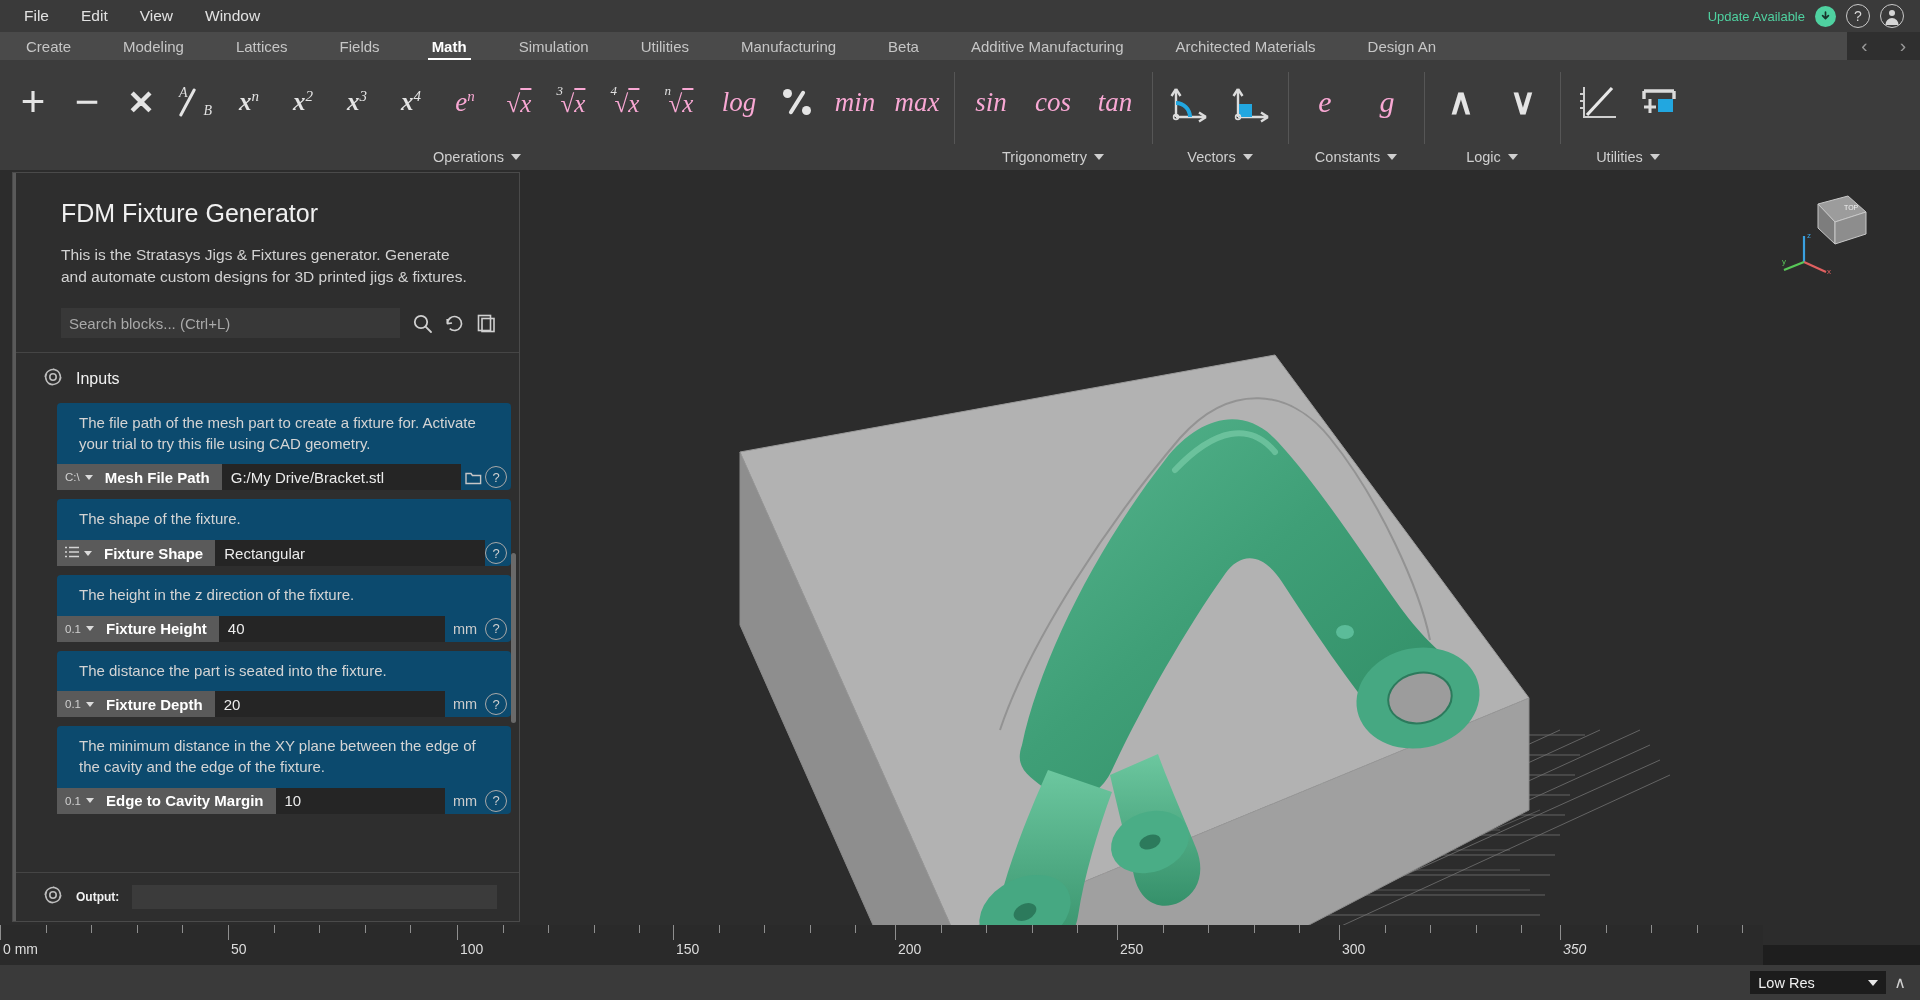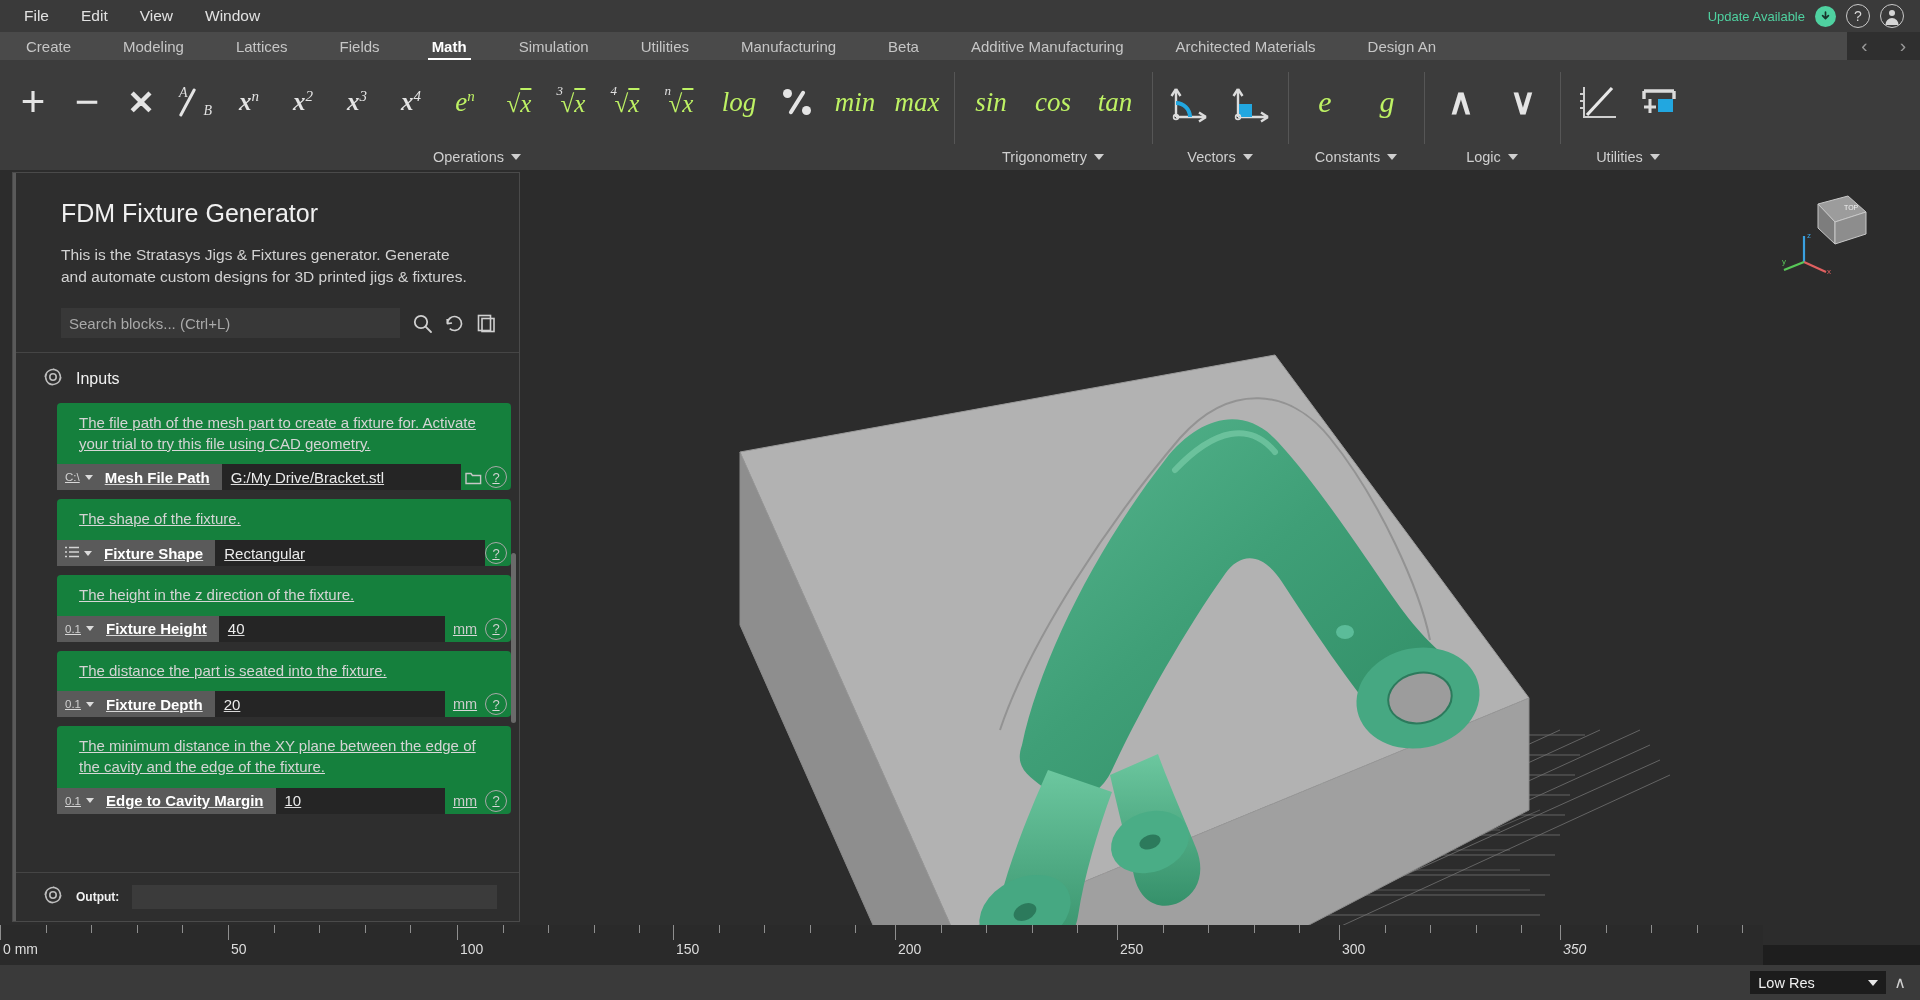--- a/index.html
+++ b/index.html
@@ -80,21 +80,21 @@
     width: 1px; background: #565656;
   }
   .ricons {
     flex: 1; display: flex; align-items: center; padding: 0 6px; gap: 0;
   }
   .rbtn {
     width: 54px; height: 62px; display: flex; align-items: center;
     justify-content: center; color: #e0e0e0; cursor: default;
   }
   .rbtn.wide { width: 62px; }
-  .glyph-txt { font-size: 27px; font-style: italic; font-weight: 500; color: #bef264;
+  .glyph-txt { font-size: 27px; font-style: italic; font-weight: 500; color: #f9a8d4;
                font-family: "Liberation Serif", serif; }
   .glyph-big { font-size: 34px; color: #e4e4e4; font-weight: 400; }
   .glyph-pow { font-size: 25px; font-style: italic; font-weight: bold;
                font-family: "Liberation Serif", serif; color: #e4e4e4; }
   .glyph-pow sup { font-size: 15px; font-weight: normal; }
   .rlabel {
     height: 26px; display: flex; align-items: center; justify-content: center;
     gap: 7px; font-size: 14.5px; color: #cfcfcf; padding: 0 10px;
   }
   .caret-dn {
@@ -157,21 +157,21 @@
   .search-icons { display: flex; align-items: center; gap: 11px; padding-left: 12px; }
   .ico-sm { width: 21px; height: 21px; color: #cfcfcf; }
 
   .section-head {
     display: flex; align-items: center; gap: 13px;
     padding: 14px 0 12px 30px; border-top: 1px solid #454545; margin-top: 14px;
   }
   .section-head .stxt { font-size: 16px; color: #f2f2f2; font-weight: normal; }
 
   .rows { flex: 1; overflow: hidden; padding: 0 8px 0 44px; position: relative; }
-  .inp-block { background: #15803d; border-radius: 4px; margin-bottom: 9px; padding: 10px 0 0 0; text-decoration: underline; }
+  .inp-block { background: #0c4a6e; border-radius: 4px; margin-bottom: 9px; padding: 10px 0 0 0; }
   .inp-help {
     font-size: 15px; color: #d4d4d4; line-height: 1.38; padding: 0 14px 10px 22px;
   }
   .inp-ctrl { display: flex; align-items: center; height: 26px; }
   .ctrl-badge {
     display: flex; align-items: center; gap: 5px; background: #5a5a5a;
     height: 26px; padding: 0 8px; color: #e6e6e6; font-size: 13px;
   }
   .ctrl-badge .bicon { font-size: 11.5px; color: #d0d0d0; }
   .ctrl-badge .carrow {

